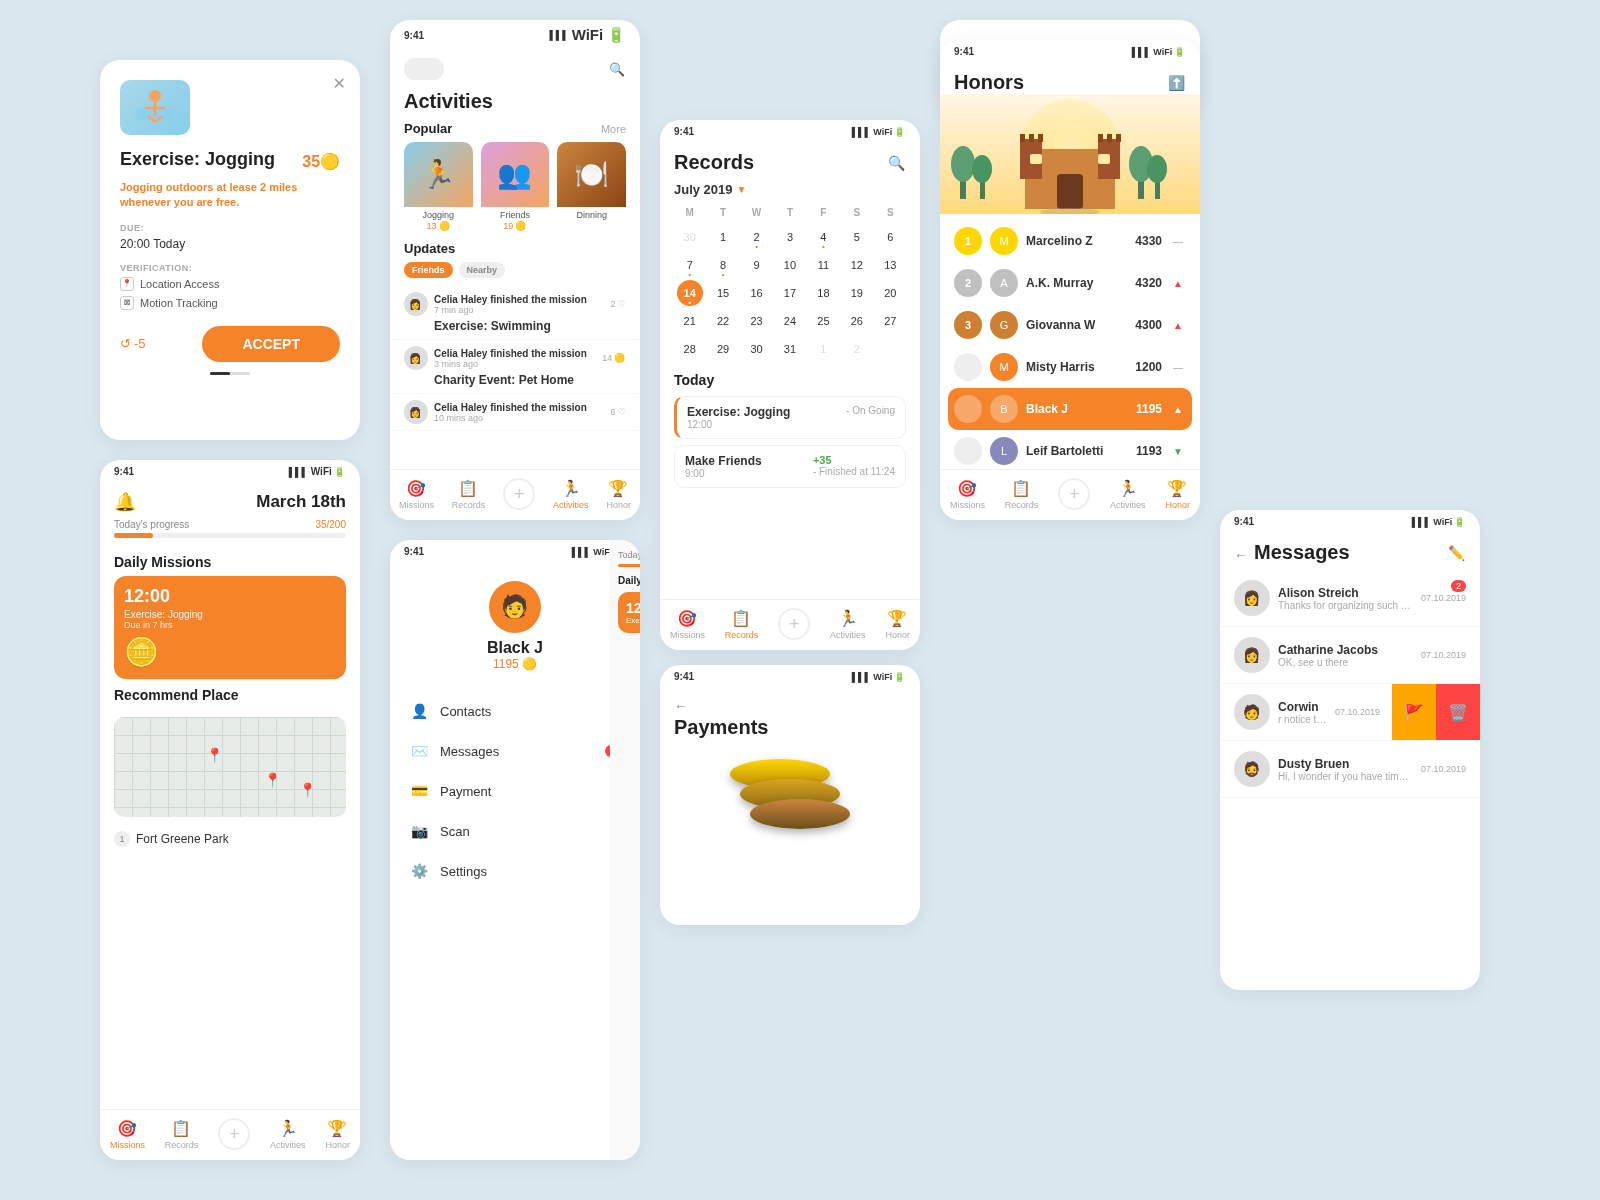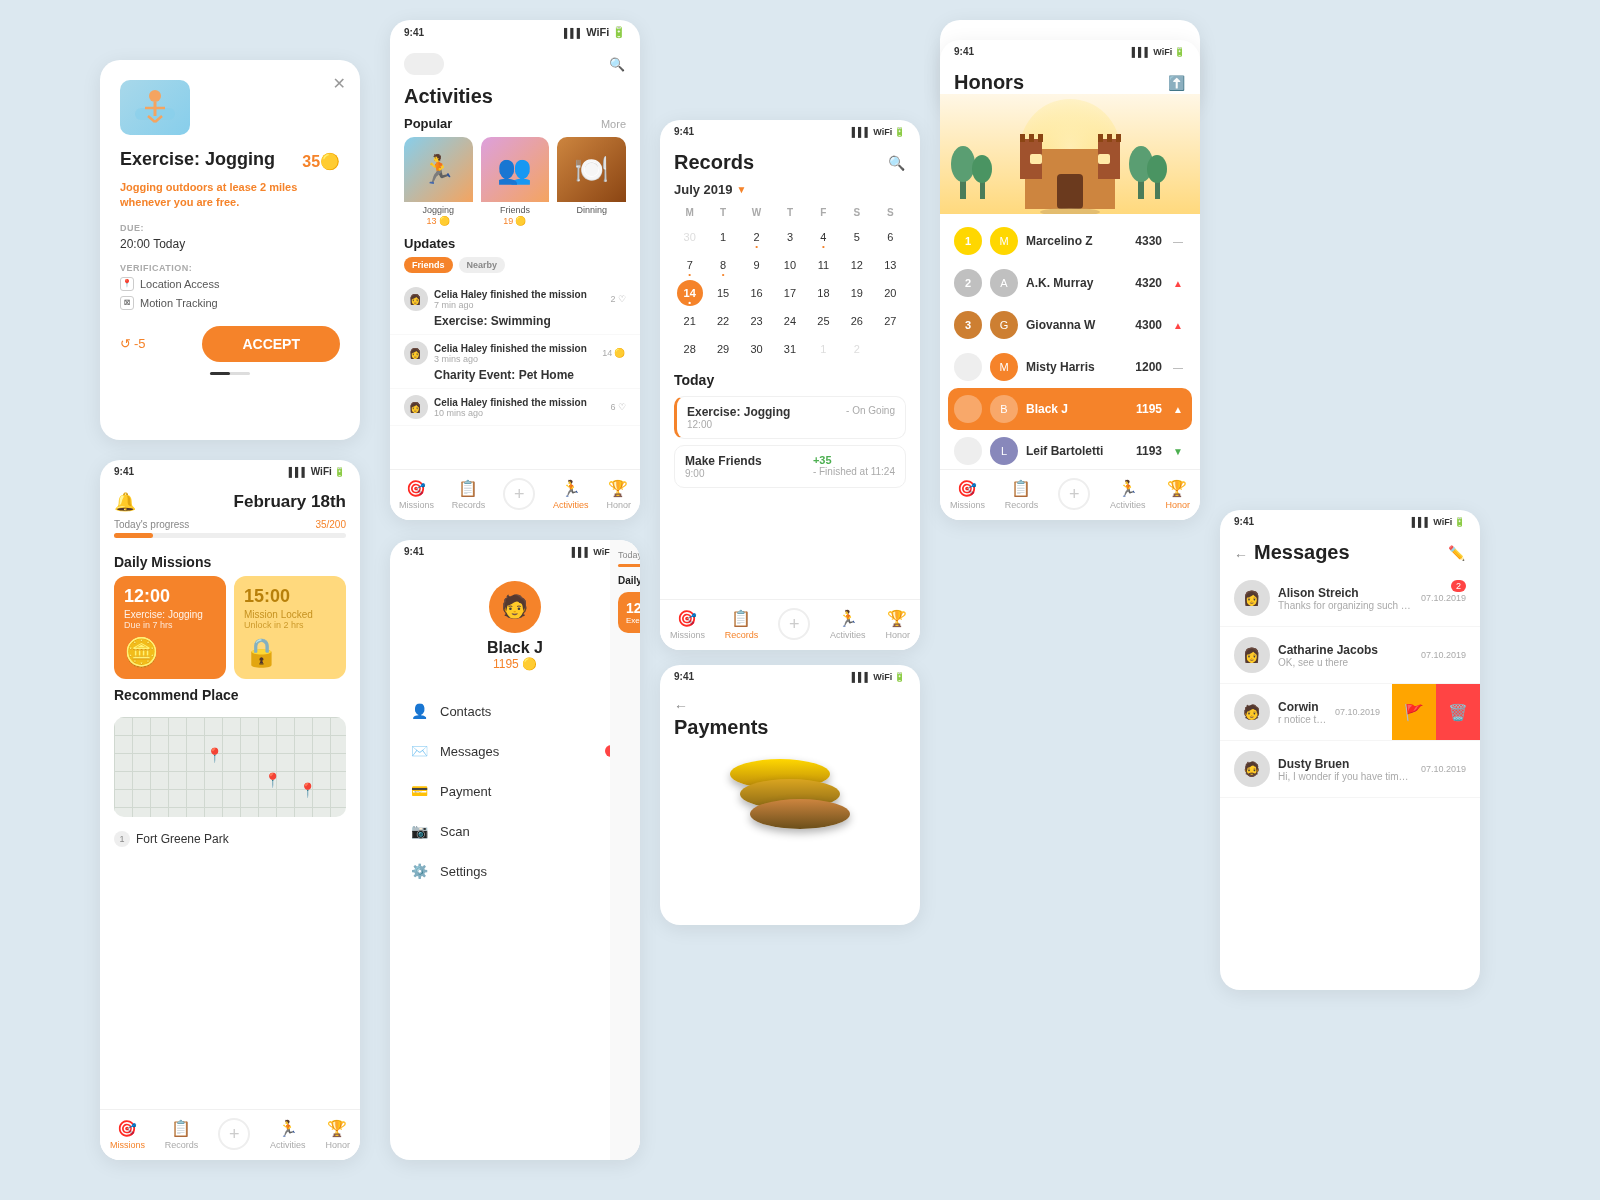--- a/index.html
+++ b/index.html
@@ -347,45 +347,39 @@
   <div class="status-bar">
     <span>9:41</span>
     <div class="status-icons">
       <span style="font-size:9px;">▌▌▌</span>
       <span style="font-size:10px;">WiFi</span>
       <span style="font-size:9px;">🔋</span>
     </div>
   </div>
   <div class="panel2-header">
     <div style="font-size:18px;">🔔</div>
-    <div class="date-title">February 18th</div>
+    <div class="date-title">March 18th</div>
   </div>
   <div class="progress-row">
     <div class="progress-label">
       <span>Today's progress</span>
       <span class="orange">35/200</span>
     </div>
     <div class="progress-bar-bg">
       <div class="progress-bar-fill" style="width:17%"></div>
     </div>
   </div>
   <div class="section-title">Daily Missions</div>
   <div class="mission-cards">
     <div class="mission-card mission-orange">
       <div class="mission-time">12:00</div>
       <div class="mission-name">Exercise: Jogging</div>
       <div class="mission-sub">Due in 7 hrs</div>
       <div class="mission-chest">🪙</div>
     </div>
-    <div class="mission-card mission-yellow">
-      <div class="mission-time" style="color:#b8800a;">15:00</div>
-      <div class="mission-name mission-locked" style="color:#b8800a;opacity:0.8;">Mission Locked</div>
-      <div class="mission-sub mission-locked" style="color:#b8800a;opacity:0.7;">Unlock in 2 hrs</div>
-      <div class="mission-chest">🔒</div>
-    </div>
   </div>
   <div class="section-title">Recommend Place</div>
   <div class="map-placeholder">
     <div class="map-roads"></div>
     <div class="map-pin" style="left:40%;top:30%;">📍</div>
     <div class="map-pin" style="left:65%;top:55%;">📍</div>
     <div class="map-pin" style="left:80%;top:65%;">📍</div>
   </div>
   <div class="place-item">
     <div class="place-num">1</div>
@@ -410,21 +404,21 @@
       <span>Honor</span>
     </div>
   </div>
 </div>
 
 <div class="screen" id="panel3">
   <div class="status-bar">
     <span>9:41</span>
     <div class="status-icons">
       <span style="font-size:9px;">▌▌▌</span>
-        <span style="font-size:11px;"> WiFi 🔋</span>
+        <span style="font-size:15px;"> WiFi 🔋</span>
     </div>
   </div>
   <div class="activities-header">
     <div class="search-row">
       <div class="search-toggle"></div>
       <div class="search-icon-sm">🔍</div>
     </div>
     <div class="act-title">Activities</div>
     <div class="popular-row">
       <span class="popular-label">Popular</span>

